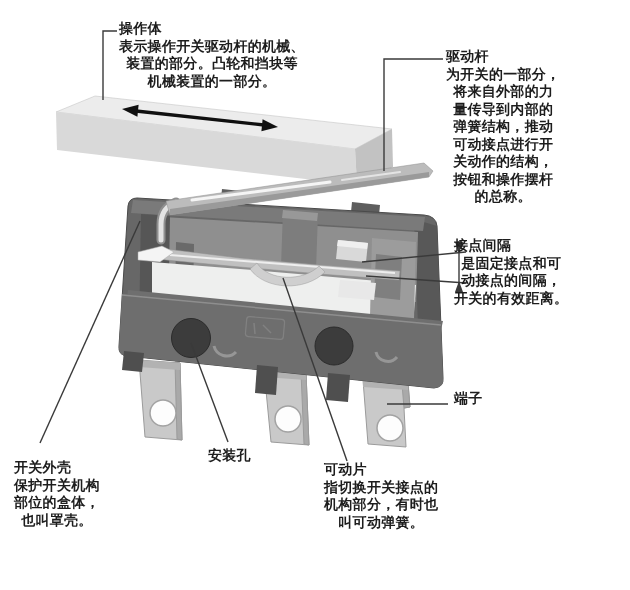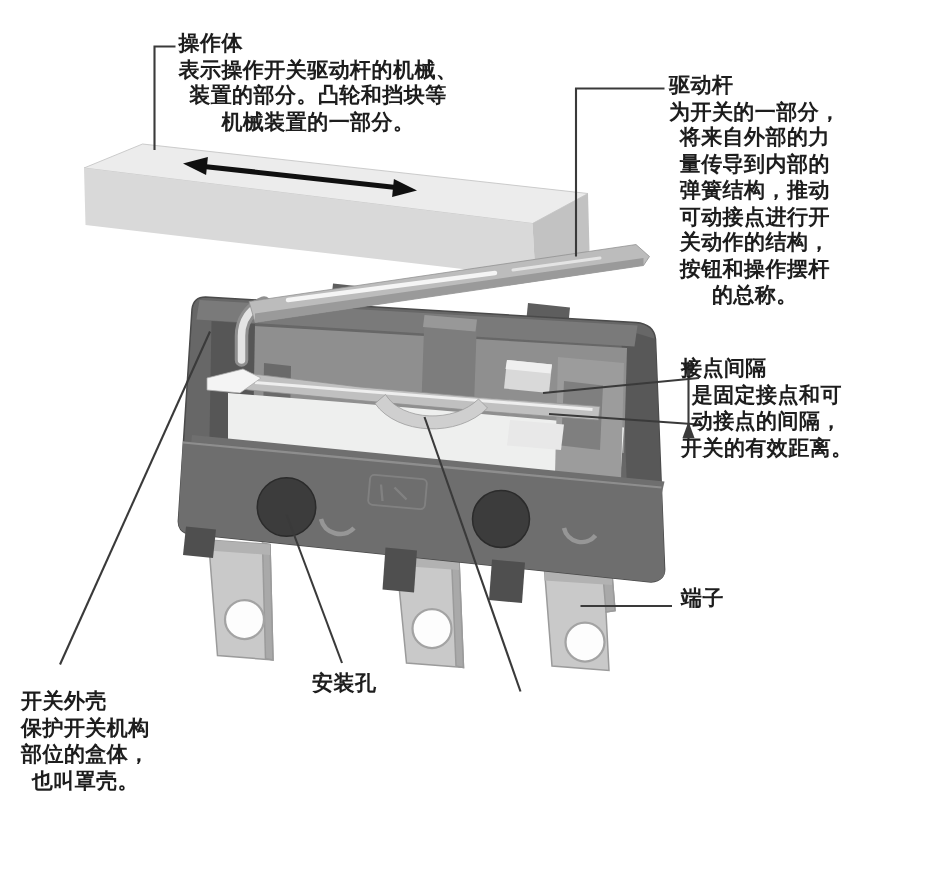--- a/index.html
+++ b/index.html
@@ -182,14 +182,20 @@
     <div>开关外壳</div>
     <div class="desc">保护开关机构
 部位的盒体，
 也叫罩壳。</div>
   </div>
 
   <div class="label" style="left:208px;top:447px;">
     <div>安装孔</div>
   </div>
 
+  <div class="label" style="left:324px;top:461px;">
+    <div>可动片</div>
+    <div class="desc">指切换开关接点的
+机构部分，有时也
+叫可动弹簧。</div>
+  </div>
 
 </div>
 
 </body></html>

